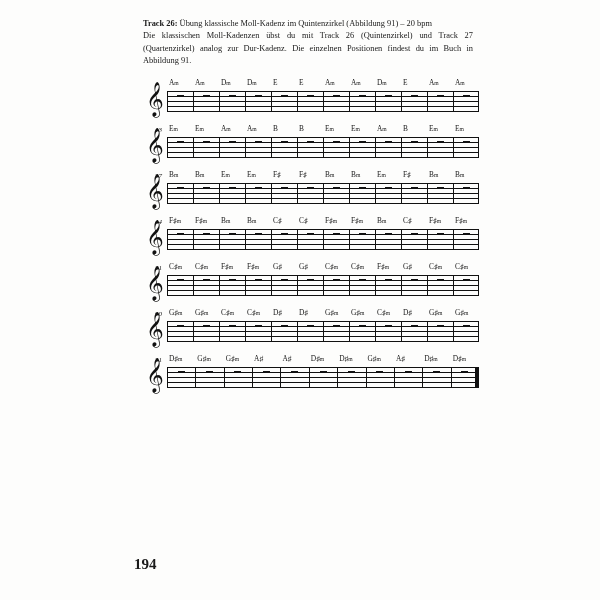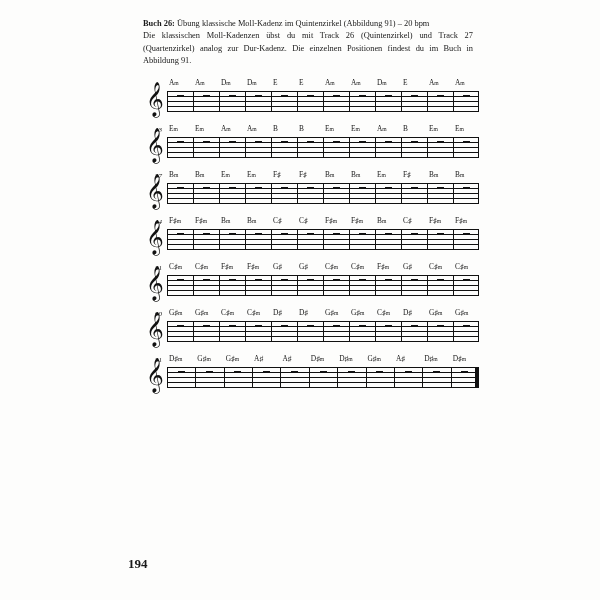--- a/index.html
+++ b/index.html
@@ -116,34 +116,34 @@
     position: absolute;
     left: -21px;
     top: -7px;
     font-size: 30px;
     line-height: 30px;
     font-family: "DejaVu Sans", sans-serif;
     color: #111;
   }
   .page-number {
     position: absolute;
-    left: 128px;
+    left: 134px;
     top: 556px;
-    font-size: 13px;
+    font-size: 15px;
     font-weight: bold;
     font-family: "Liberation Serif", serif;
   }
 </style>
 </head>
 <body>
 
 <div class="page">
 
   <div class="intro">
-    <p><span class="lead">Buch 26:</span><span> Übung klassische Moll-Kadenz im Quintenzirkel (Abbildung 91) – 20 bpm</span><br><span>Die klassischen Moll-Kadenzen übst du mit Track 26 (Quintenzirkel) und Track 27 (Quartenzirkel) analog zur Dur-Kadenz. Die einzelnen Positionen findest du im Buch in Abbildung 91.</span></p>
+    <p><span class="lead">Track 26:</span><span> Übung klassische Moll-Kadenz im Quintenzirkel (Abbildung 91) – 20 bpm</span><br><span>Die klassischen Moll-Kadenzen übst du mit Track 26 (Quintenzirkel) und Track 27 (Quartenzirkel) analog zur Dur-Kadenz. Die einzelnen Positionen findest du im Buch in Abbildung 91.</span></p>
   </div>
 
   <div class="systems">
       <div class="system">
         <div class="chords">
           <span class="chord" style="left: 2px;"><span>A</span><sup>m</sup></span>
           <span class="chord" style="left: 28px;"><span>A</span><sup>m</sup></span>
           <span class="chord" style="left: 54px;"><span>D</span><sup>m</sup></span>
           <span class="chord" style="left: 80px;"><span>D</span><sup>m</sup></span>
           <span class="chord" style="left: 106px;"><span>E</span></span>

